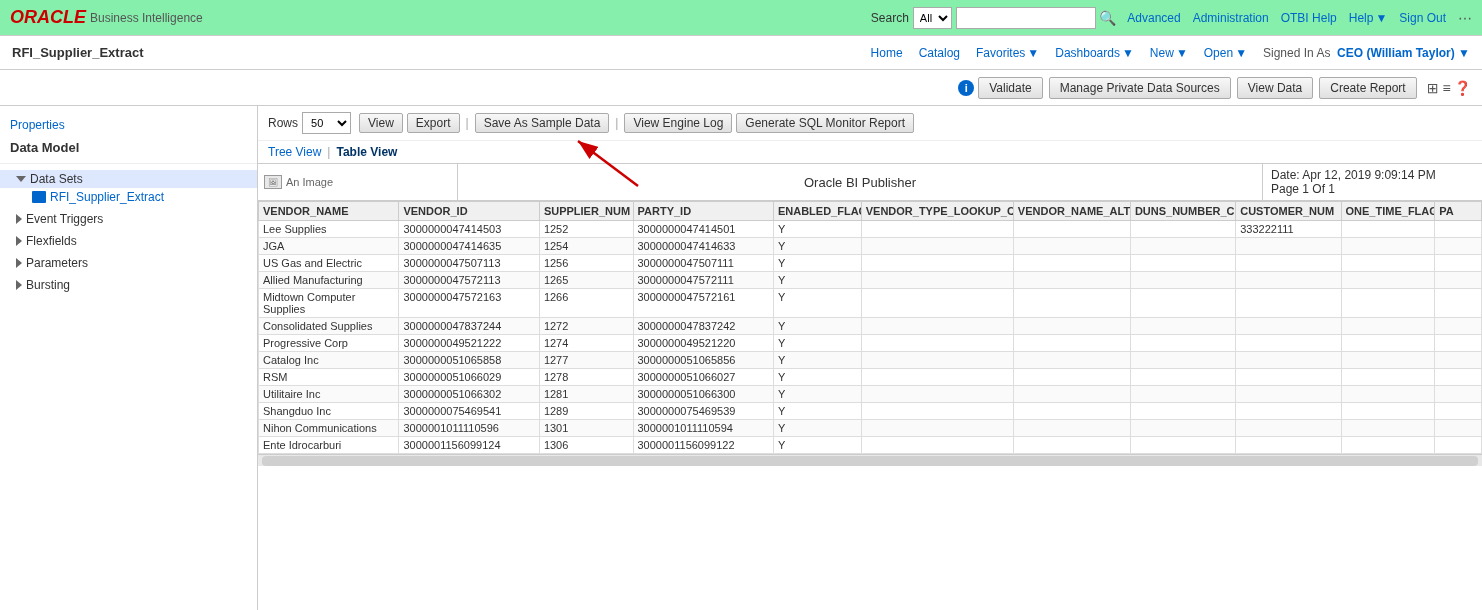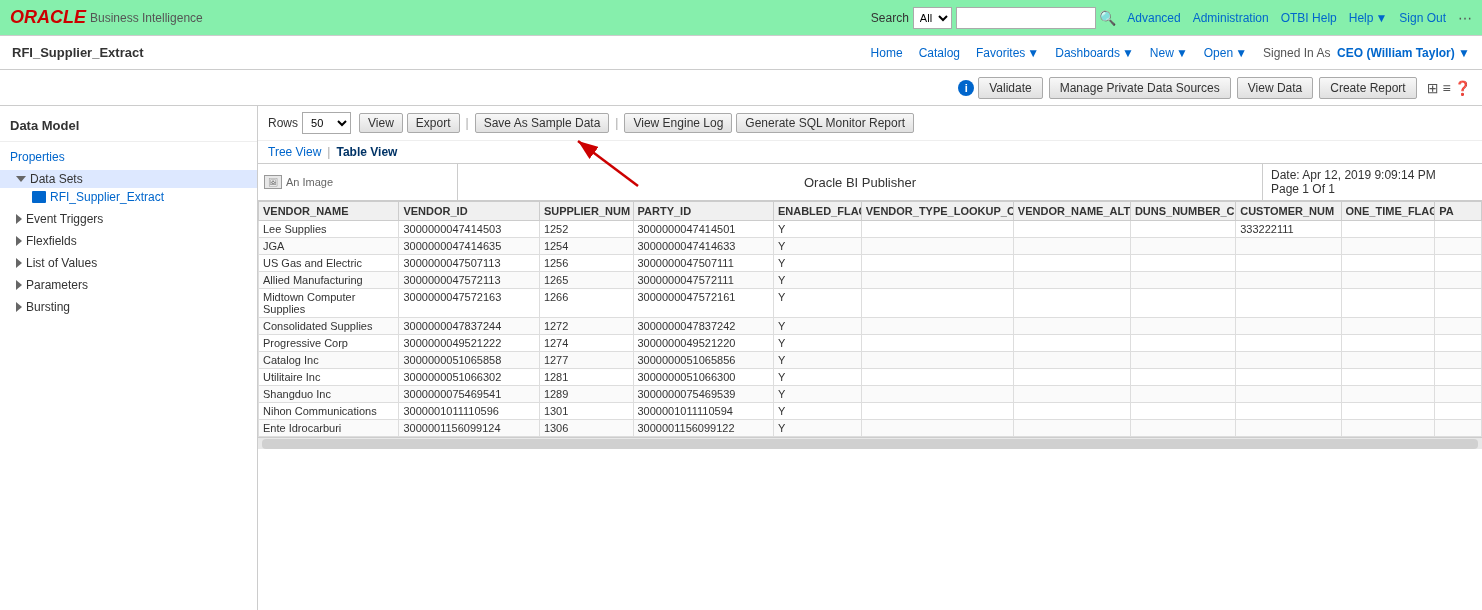--- a/index.html
+++ b/index.html
@@ -472,22 +472,22 @@
   <div id="toolbar-icons">
     <span class="toolbar-icon">⊞</span>
     <span class="toolbar-icon">≡</span>
     <span class="toolbar-icon">❓</span>
   </div>
 </div>
 
 <div id="main-content">
 
   <div id="sidebar">
+    <div id="properties-label">Properties</div>
     <div id="sidebar-title">Data Model</div>
-    <div id="properties-label">Properties</div>
 
     <div class="sidebar-section">
       <div class="sidebar-item active">
         <span class="triangle-down"></span>
         <span>Data Sets</span>
       </div>
       <div class="sidebar-sub-item">
         <span class="dataset-icon"></span>
         <span>RFI_Supplier_Extract</span>
       </div>
@@ -500,26 +500,20 @@
       </div>
     </div>
 
     <div class="sidebar-section">
       <div class="sidebar-item">
         <span class="triangle-right"></span>
         <span>Flexfields</span>
       </div>
     </div>
 
-    <div class="sidebar-section">
-      <div class="sidebar-item">
-        <span class="triangle-right"></span>
-        <span>List of Values</span>
-      </div>
-    </div>
 
     <div class="sidebar-section">
       <div class="sidebar-item">
         <span class="triangle-right"></span>
         <span>Parameters</span>
       </div>
     </div>
 
     <div class="sidebar-section">
       <div class="sidebar-item">
@@ -697,20 +691,33 @@
               <td>3000000051065856</td>
               <td>Y</td>
               <td></td>
               <td></td>
               <td></td>
               <td></td>
               <td></td>
               <td></td>
             </tr>
             <tr>
+              <td>RSM</td>
+              <td>3000000051066029</td>
+              <td>1278</td>
+              <td>3000000051066027</td>
+              <td>Y</td>
+              <td></td>
+              <td></td>
+              <td></td>
+              <td></td>
+              <td></td>
+              <td></td>
+            </tr>
+            <tr>
               <td>Utilitaire Inc</td>
               <td>3000000051066302</td>
               <td>1281</td>
               <td>3000000051066300</td>
               <td>Y</td>
               <td></td>
               <td></td>
               <td></td>
               <td></td>
               <td></td>

